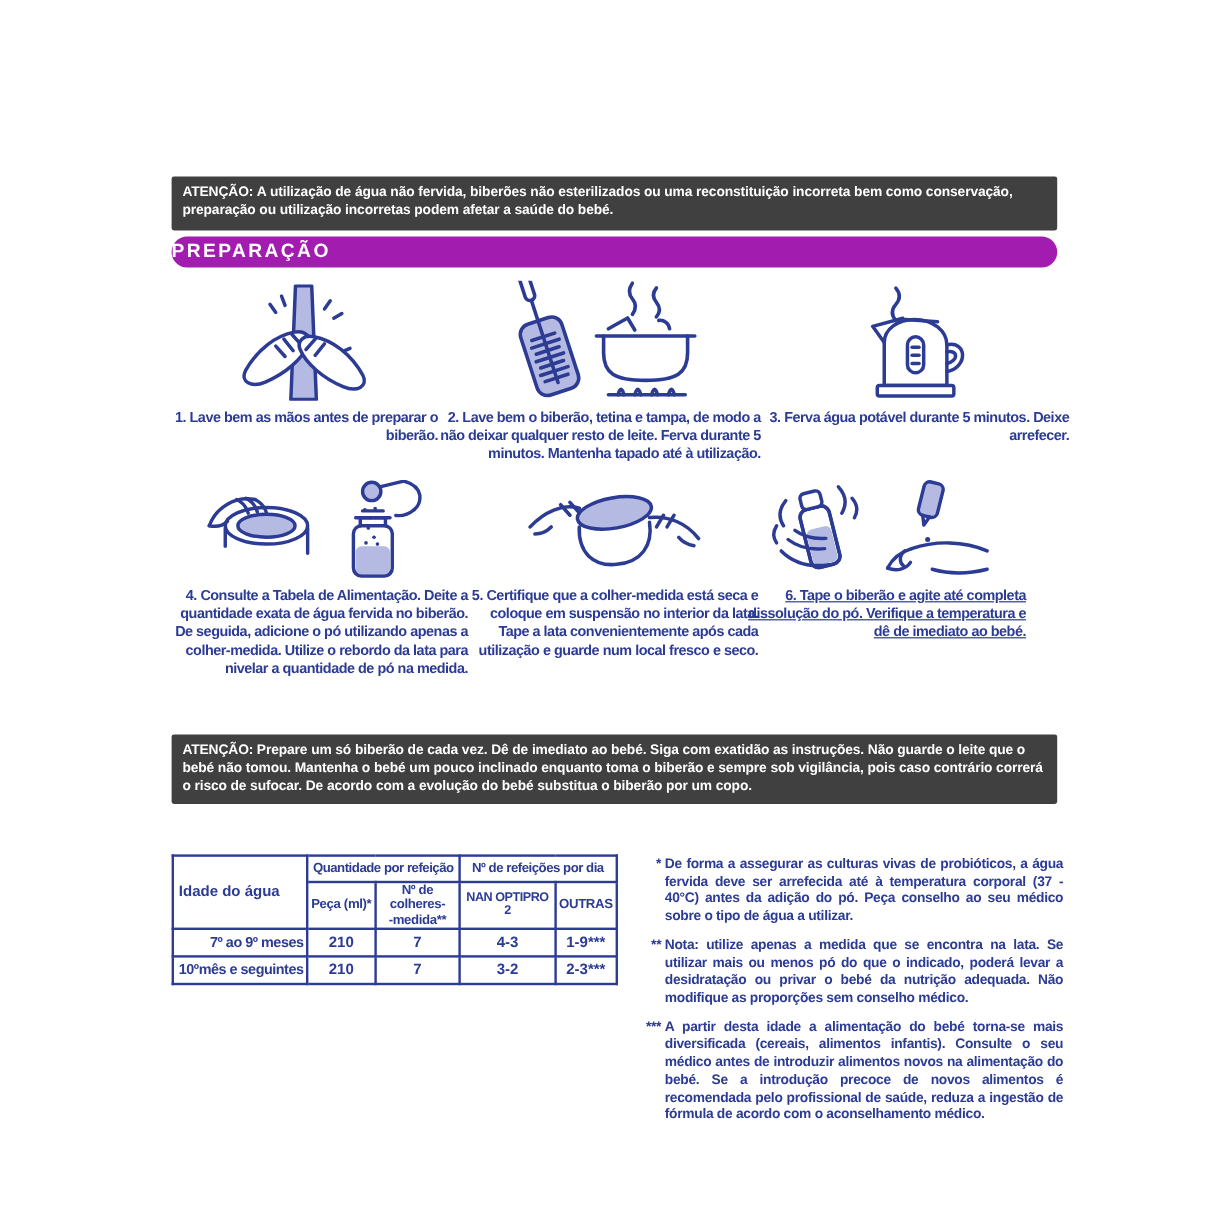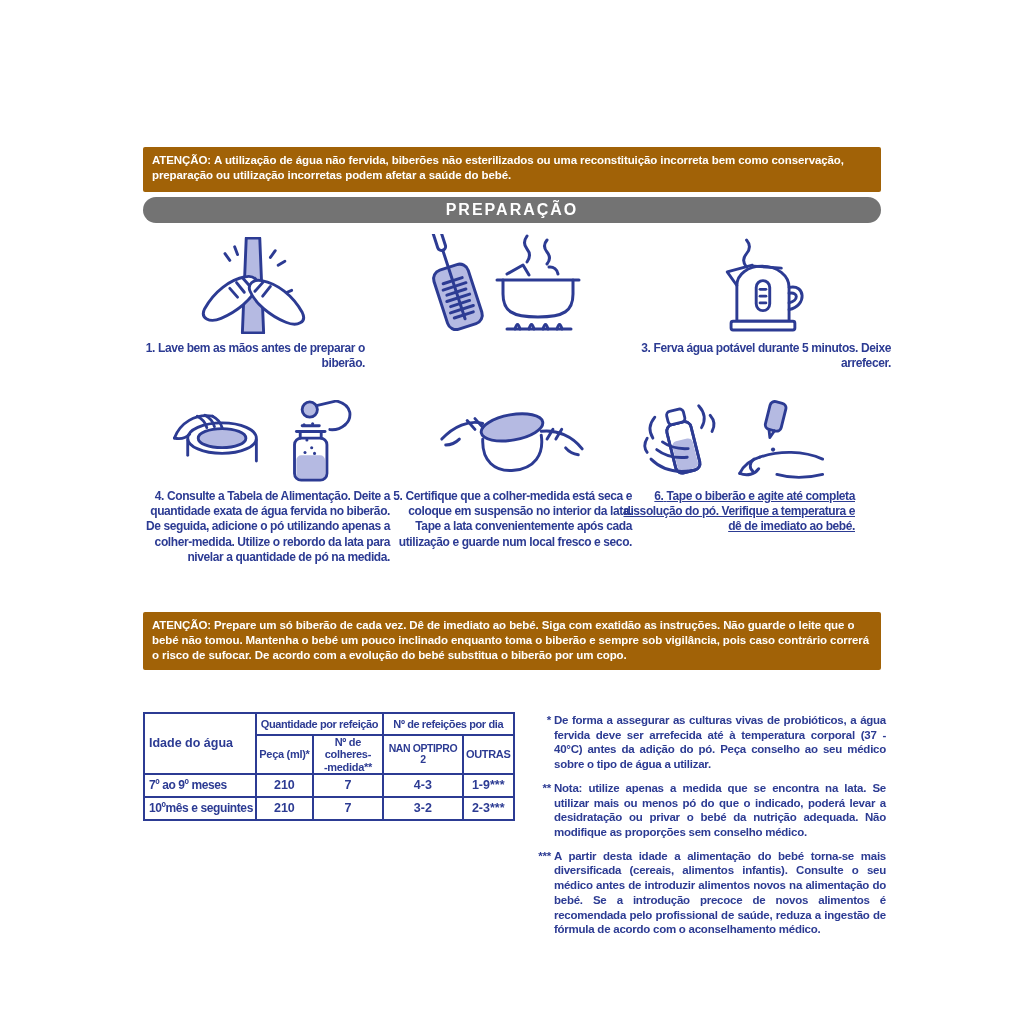--- a/index.html
+++ b/index.html
@@ -1,28 +1,28 @@
 <!DOCTYPE html>
 <html><head>
 <meta charset="utf-8">
 <style>
   html,body{margin:0;padding:0;background:#fff;}
   #canvas{position:relative;width:1024px;height:1024px;background:#ffffff;
     font-family:"Liberation Sans",sans-serif;font-weight:700;color:#2c3b93;overflow:hidden;}
 
   
-  .banner{position:absolute;left:143px;width:738px;background:#a16207;color:#ffffff;
+  .banner{position:absolute;left:143px;width:738px;background:#404040;color:#ffffff;
     font-size:11.5px;line-height:1.32;padding:6px 9px;box-sizing:border-box;letter-spacing:-0.1px;
     border-radius:2px;}
   #banner-top{top:147px;min-height:45px;}
   #banner-bottom{top:612px;min-height:54px;}
   .banner .lbl{margin-right:3px;}
 
   
-  .pill{position:absolute;background:#737373;color:#ffffff;text-align:center;border-radius:13px;}
+  .pill{position:absolute;background:#a21caf;color:#ffffff;text-align:left;border-radius:13px;}
   #prep-pill{left:143px;top:197px;width:738px;height:26px;line-height:26px;font-size:16px;letter-spacing:2px;}
   #tab-pill{left:143px;top:684px;width:353px;height:25px;line-height:25px;font-size:14.5px;letter-spacing:1px;}
 
   
   .step{position:absolute;text-align:right;}
   .step .ic{display:flex;align-items:flex-end;justify-content:center;}
   .r1 .ic{height:102px;}
   .r2 .ic{height:84px;}
   .step p{margin:7px 0 0;font-size:12px;line-height:1.27;letter-spacing:-0.4px;}
   svg{display:block;}
@@ -31,21 +31,21 @@
   .fl{fill:#b5bae2;}
   .dot{fill:#2c3b93;stroke:none;}
 
   
   #feed-table{position:absolute;left:143px;top:712px;border-collapse:collapse;table-layout:fixed;}
   #feed-table td,#feed-table th{border:2px solid #2c3b93;color:#2c3b93;text-align:center;
     padding:0 2px;overflow:hidden;}
   #feed-table .grp{font-size:11px;letter-spacing:-0.4px;height:20px;}
   #feed-table .sub{font-size:11px;letter-spacing:-0.3px;height:32px;line-height:1.12;white-space:pre-line;}
   #feed-table .agehead{font-size:12.5px;text-align:left;padding-left:4px;}
-  #feed-table .age{font-size:12px;text-align:left;padding-left:4px;height:21px;letter-spacing:-0.4px;white-space:nowrap;}
+  #feed-table .age{font-size:12px;text-align:right;padding-left:4px;height:21px;letter-spacing:-0.4px;white-space:nowrap;}
   #feed-table .val{font-size:12.5px;height:21px;}
   #feed-table .nan{font-size:10.5px;letter-spacing:-0.4px;border-radius:17px;}
 
   
   #footnotes{position:absolute;left:529px;top:713px;width:357px;display:flex;flex-direction:column;gap:9px;}
   .fn{display:flex;font-size:11.5px;line-height:1.28;letter-spacing:-0.25px;}
   .fn .mk{width:22px;text-align:right;padding-right:3px;flex:none;}
   .fn .tx{flex:1;text-align:justify;}
 </style>
 </head>
@@ -106,20 +106,21 @@
           <line x1="88" y1="46" x2="170" y2="46"></line>
           <path d="M94,46 L94,60 C94,77 103,83 129,83 C155,83 164,77 164,60 L164,46"></path>
           <line x1="98" y1="95" x2="162" y2="95"></line>
           <path d="M106,95 q2.5,-9 5,0"></path>
             <path d="M120,95 q2.5,-9 5,0"></path>
           <path d="M134,95 q2.5,-9 5,0"></path>
             <path d="M148,95 q2.5,-9 5,0"></path>
         </g>
       </svg>
     </div>
+    <p><b>2.</b> <span>Lave bem o biberão, tetina e tampa, de modo a não deixar qualquer resto de leite. Ferva durante 5 minutos. Mantenha tapado até à utilização.</span></p>
   </div>
 
   <div class="step r1" style="left:633px;top:232px;width:258px;">
     <div class="ic">
       <svg width="116" height="97" viewBox="0 0 120 100">
         <g class="ln">
           <path d="M44,3 q6,7 0,14 q-6,7 0,14"></path>
           <path class="fw" d="M34,87 L34,50 C34,38 46,30 60,30 C76,30 88,40 88,52 L88,87 Z"></path>
           <path d="M34,50 L24,36 L50,29"></path>
           <line x1="52" y1="30" x2="80" y2="32"></line>

